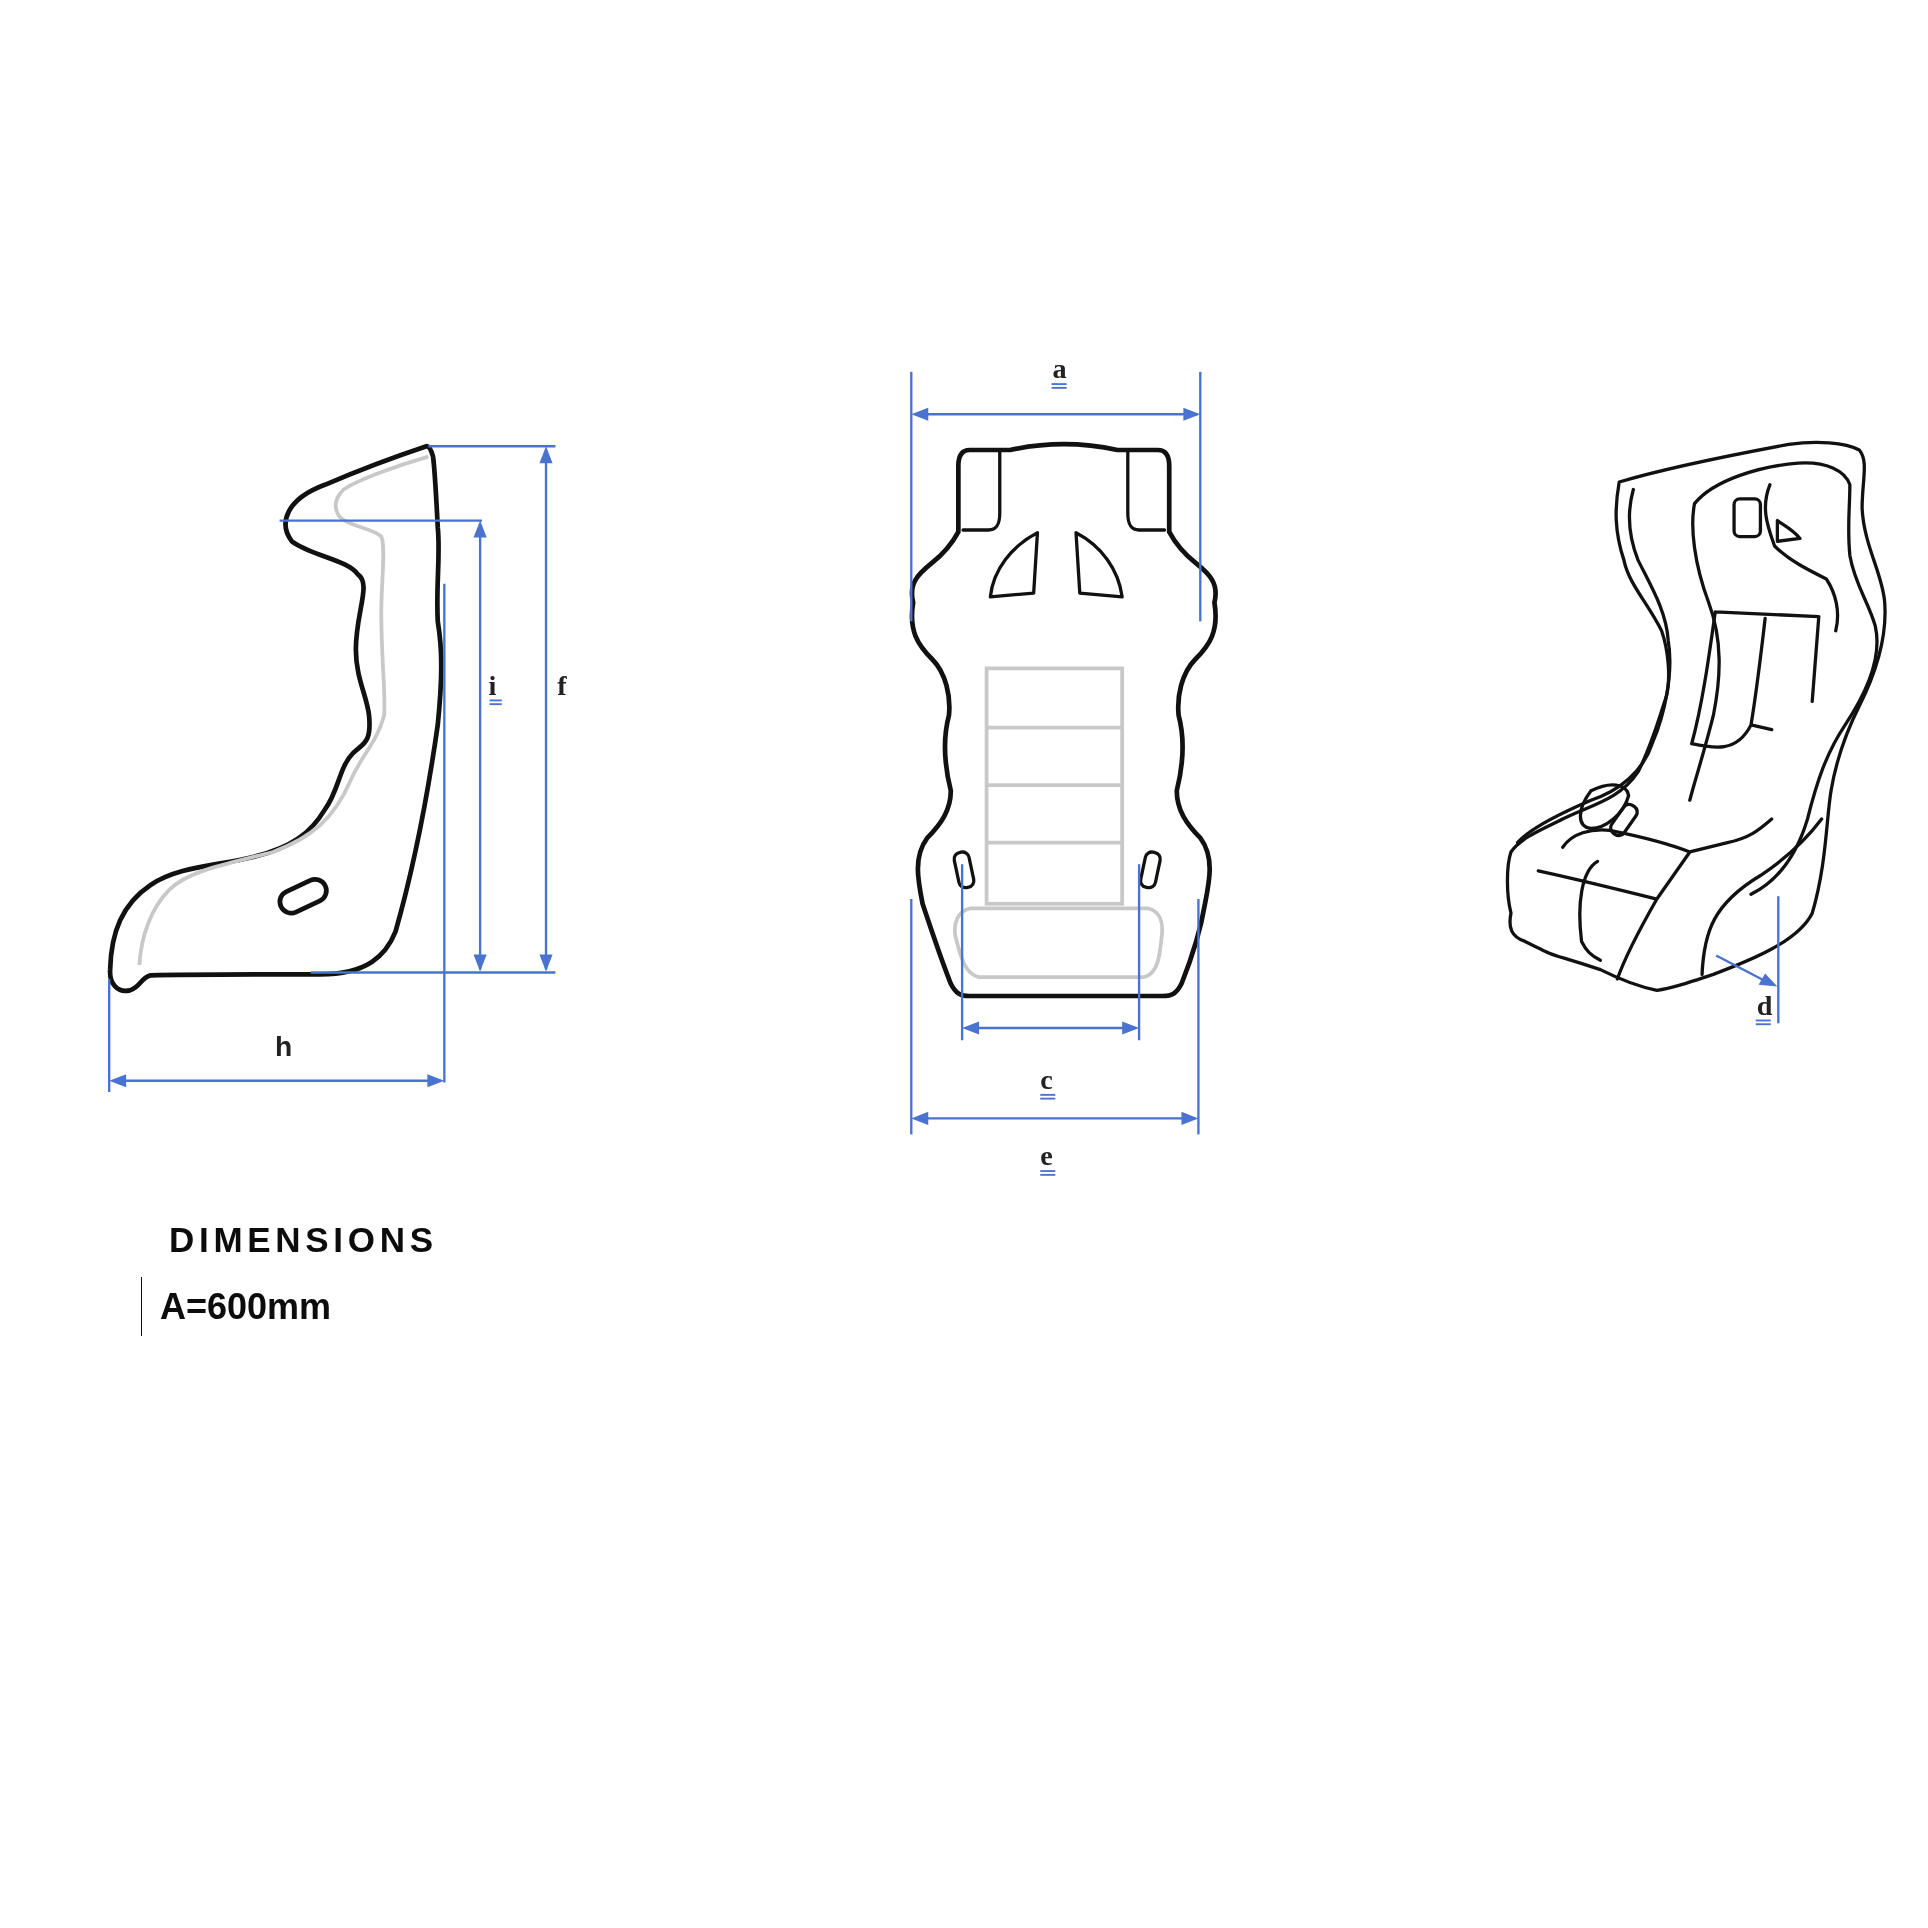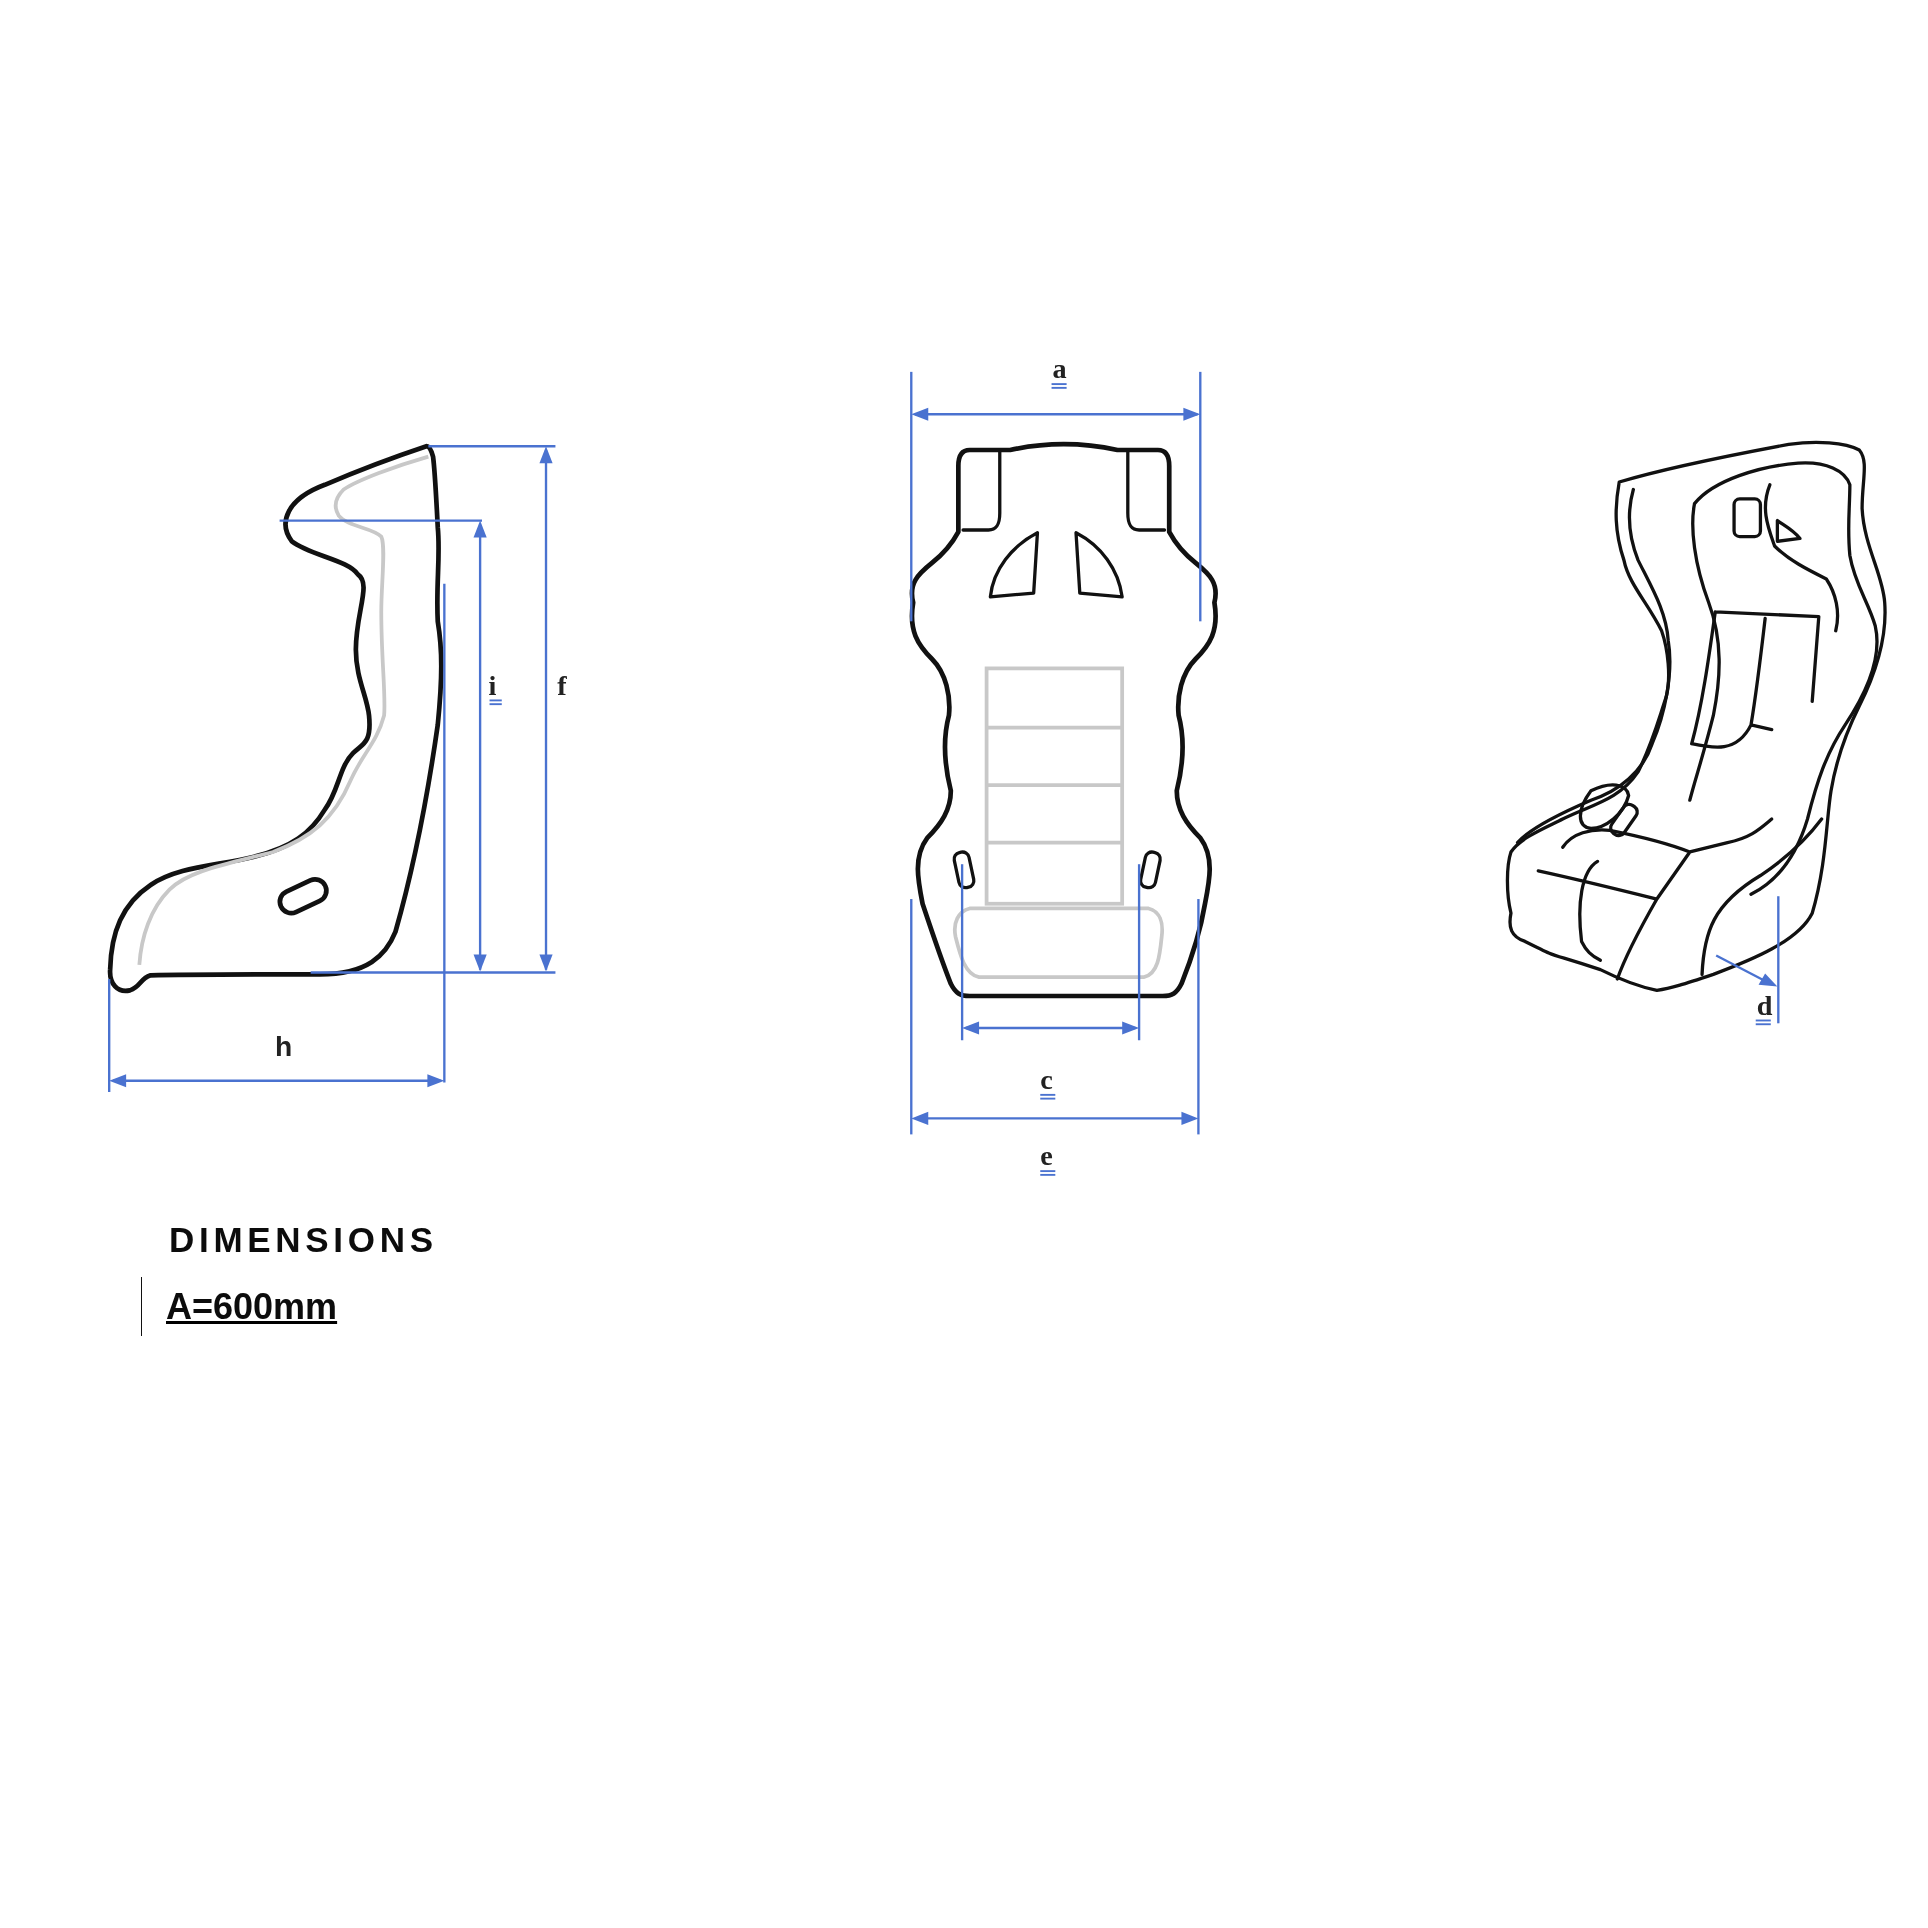--- a/index.html
+++ b/index.html
@@ -7,21 +7,21 @@
   svg.drawing { position: absolute; left: 0; top: 0; width: 1928px; height: 1928px; }
   .dim-label { font-family: "Liberation Serif", serif; font-size: 30px; font-weight: bold; fill: #222; }
   .dim-underline { stroke: #4a72d0; stroke-width: 2; }
   .dim-line { stroke: #4a72d0; stroke-width: 2.5; fill: none; }
   .arrow { fill: #4a72d0; }
   .outline { stroke: #111; stroke-width: 5; fill: none; stroke-linejoin: round; stroke-linecap: round; }
   .outline-thin { stroke: #111; stroke-width: 3.5; fill: none; stroke-linejoin: round; stroke-linecap: round; }
   .inner-gray { stroke: #c8c8c8; stroke-width: 4; fill: none; }
   .spec-block { position: absolute; left: 114px; top: 1220px; margin-left: 27px; }
   .spec-title { font-family: "Liberation Sans", sans-serif; font-weight: bold; font-size: 35px; letter-spacing: 4.7px; color: #0c0c0c; margin: 0 0 17px 28px; }
-  .spec-list { border-left: 1.9px solid #111; padding-left: 24px; margin: 0; list-style: none; text-decoration: underline; }
+  .spec-list { border-left: 1.9px solid #111; padding-left: 18px; margin: 0; list-style: none; }
   .spec-list li { font-family: "Liberation Sans", sans-serif; font-weight: bold; font-size: 36px; color: #0c0c0c; height: 59px; line-height: 59px; }
 </style>
 </head>
 <body>
 
 <svg class="drawing" viewBox="0 0 2048 2048" xmlns="http://www.w3.org/2000/svg">
 
   <g>
     <path class="outline" d="M453,474 C420,485 380,500 345,515 C305,530 295,555 310,575 C330,590 370,595 380,610 C395,620 378,650 378,690 C378,720 390,740 392,760 C395,790 385,790 375,800 C360,815 360,840 345,860 C330,885 310,900 270,910 C230,920 190,920 160,940 C130,960 118,990 117,1030 C116,1045 125,1055 138,1052 C150,1048 148,1040 160,1036 C200,1035 290,1035 340,1035 C390,1035 410,1015 420,990 C440,920 455,840 465,770 C470,720 470,690 465,660 C463,620 468,590 465,560 C463,520 462,500 460,485 C458,478 456,474 453,474 Z"></path>
     <path class="inner-gray" d="M455,485 C420,495 380,510 365,520 C355,530 355,540 360,548 C370,560 395,560 405,570 C410,580 405,620 405,650 C405,700 410,740 408,760 C400,790 385,800 372,830 C355,870 330,890 290,905 C240,918 200,925 180,945 C160,965 150,995 148,1025"></path>

